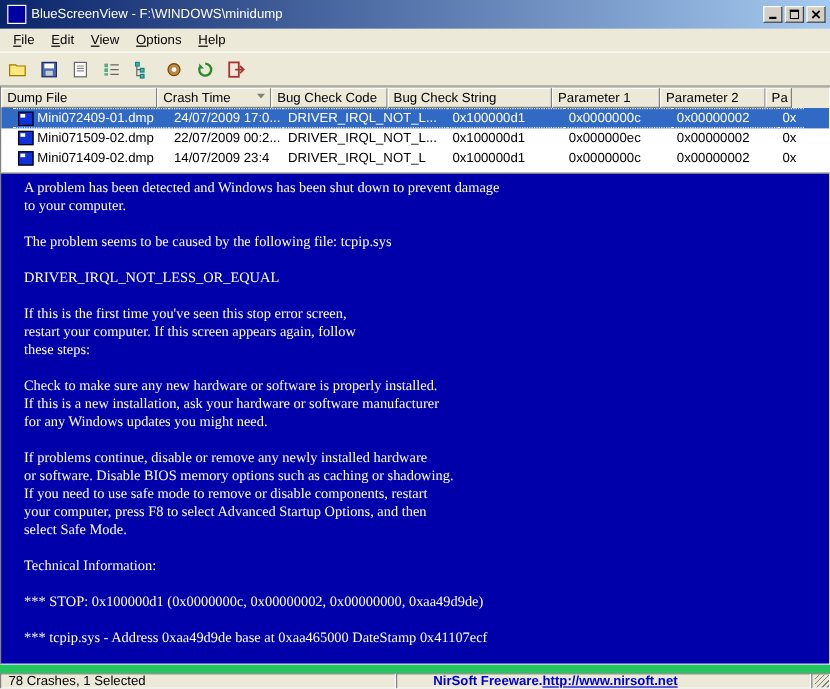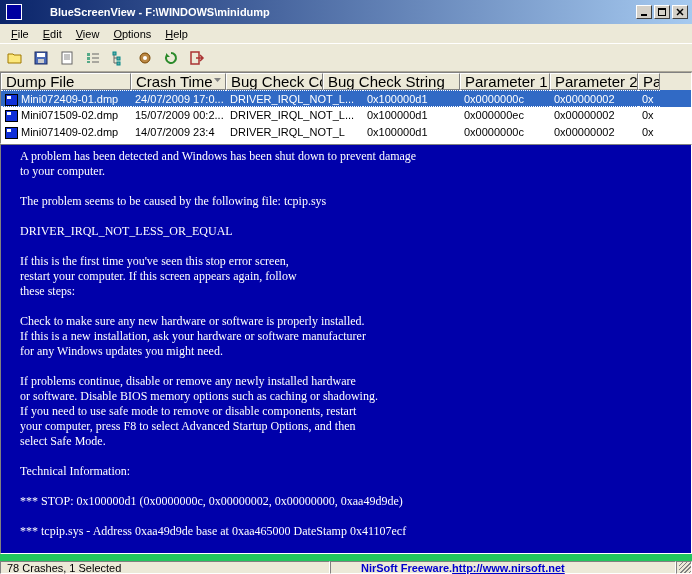--- a/index.html
+++ b/index.html
@@ -21,21 +21,21 @@
     display: flex;
     align-items: center;
     padding: 0 2px;
   }
   .titlebar .appicon {
     width: 16px; height: 16px; margin: 0 4px;
     background: #0000a0;
     border: 1px solid #fff;
     display: inline-block;
   }
-  .titlebar .title { font-weight: bold; margin-left: 24px; }
+  .titlebar .title { font-weight: normal; }
   .winbtns { margin-left: auto; display: flex; gap: 2px; padding-right: 2px; }
   .winbtn {
     width: 16px; height: 14px;
     background: #d4d0c8;
     border: 1px solid;
     border-color: #fff #404040 #404040 #fff;
     display: flex; align-items: center; justify-content: center;
     font-size: 10px; font-family: Arial;
   }
   .menubar {
@@ -73,36 +73,37 @@
   }
   .listheader {
     display: flex;
     height: 17px;
     background: #ece9d8;
   }
   .colhead {
     border: 1px solid;
     border-color: #fff #808080 #808080 #fff;
     padding: 1px 4px;
-    font-size: 15px;
+    font-size: 11px;
     overflow: hidden;
     white-space: nowrap;
     display: flex;
     align-items: center;
   }
   .sortarrow {
     margin-left: auto; width: 7px; height: 7px;
     display: inline-block;
   }
   .sortarrow svg { display: block; }
   .listbody { }
   .row {
     display: flex;
     height: 17px;
     align-items: flex-end;
+    padding-left: 10px;
   }
   .row.sel { background: #316ac5; color: #fff; }
   .row.sel .cell { border-bottom: 1px dotted #fff; border-top: 1px dotted #fff; }
   .cell {
     padding: 0 4px;
     overflow: hidden;
     white-space: nowrap;
     font-size: 11px;
     height: 17px;
     line-height: 17px;
@@ -280,21 +281,21 @@
       <div class="cell c0"><span class="dmpicon"></span><span>Mini072409-01.dmp</span></div>
       <div class="cell c1">24/07/2009 17:0...</div>
       <div class="cell c2">DRIVER_IRQL_NOT_L...</div>
       <div class="cell c3">0x100000d1</div>
       <div class="cell c4">0x0000000c</div>
       <div class="cell c5">0x00000002</div>
       <div class="cell c6">0x</div>
     </div>
     <div class="row">
       <div class="cell c0"><span class="dmpicon"></span><span>Mini071509-02.dmp</span></div>
-      <div class="cell c1">15/07/2009 00:2...</div>
+      <div class="cell c1">22/07/2009 00:2...</div>
       <div class="cell c2">DRIVER_IRQL_NOT_L...</div>
       <div class="cell c3">0x100000d1</div>
       <div class="cell c4">0x000000ec</div>
       <div class="cell c5">0x00000002</div>
       <div class="cell c6">0x</div>
     </div>
     <div class="row">
       <div class="cell c0"><span class="dmpicon"></span><span>Mini071409-02.dmp</span></div>
       <div class="cell c1">14/07/2009 23:4</div>
       <div class="cell c2">DRIVER_IRQL_NOT_L</div>

